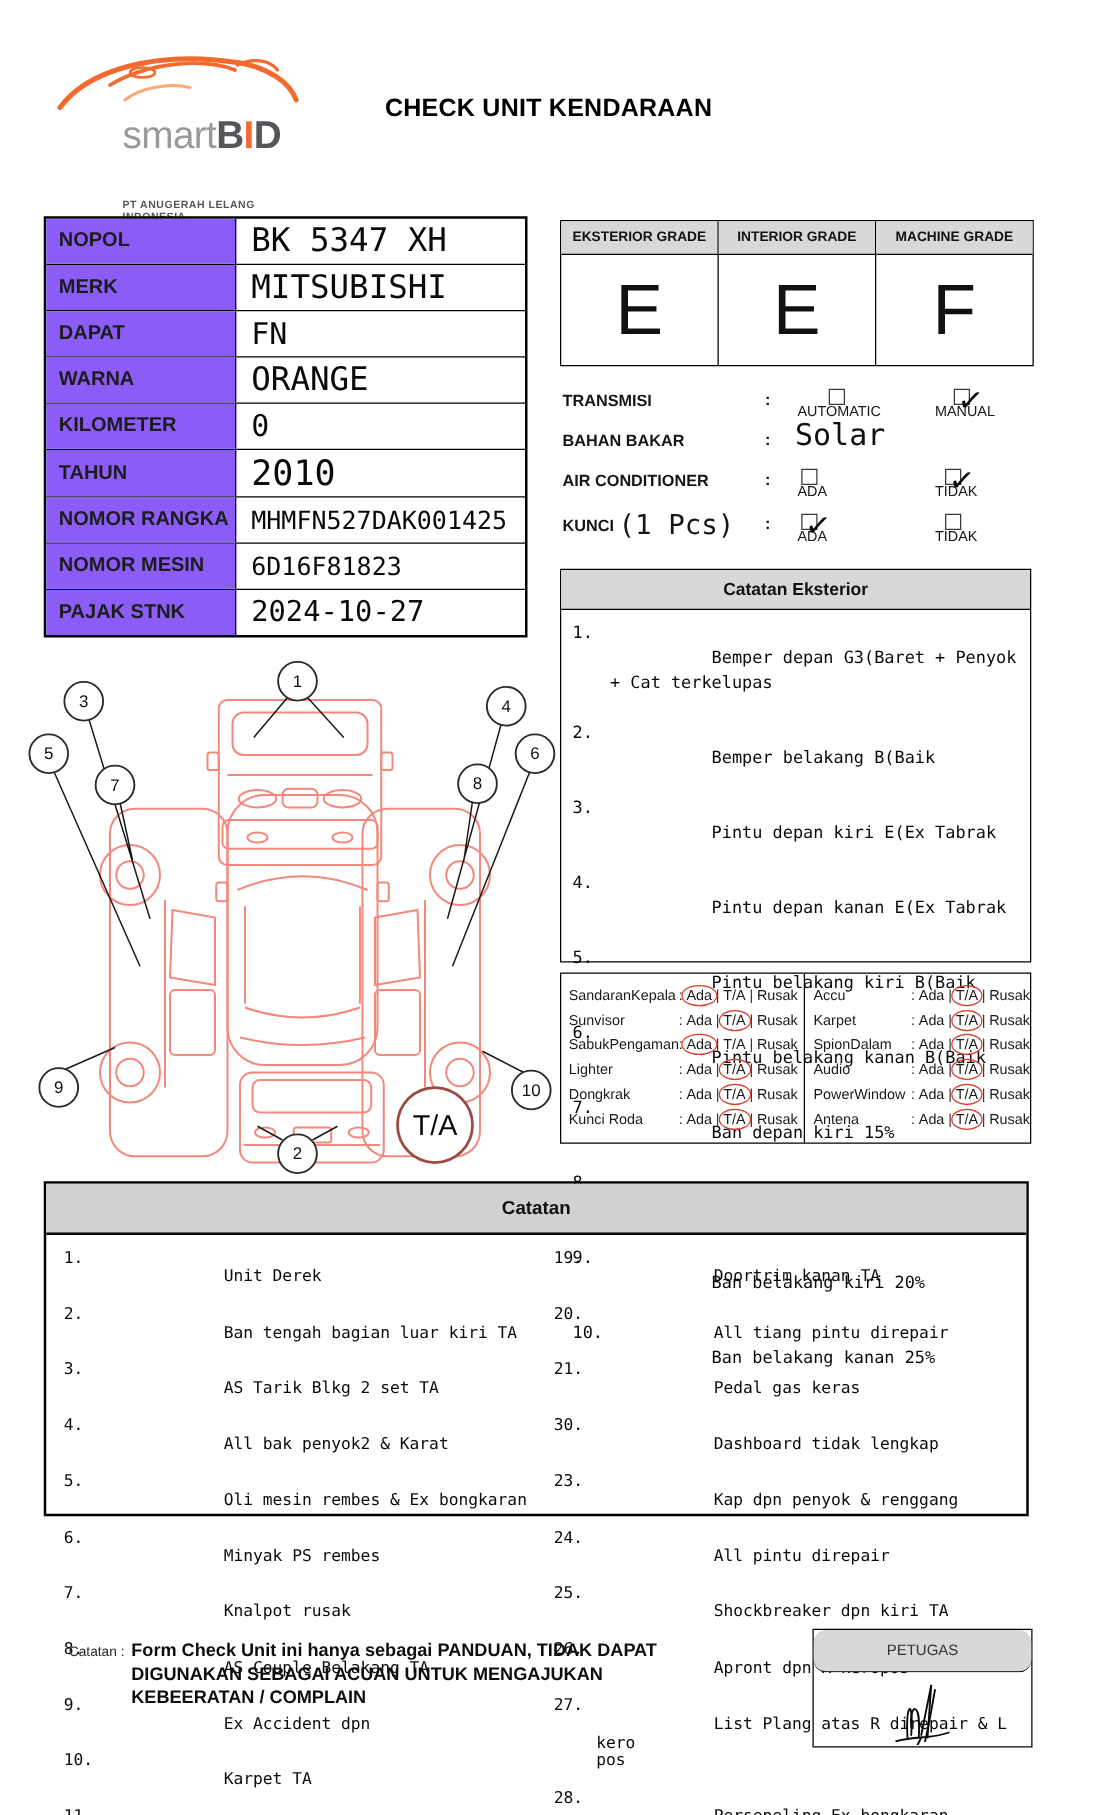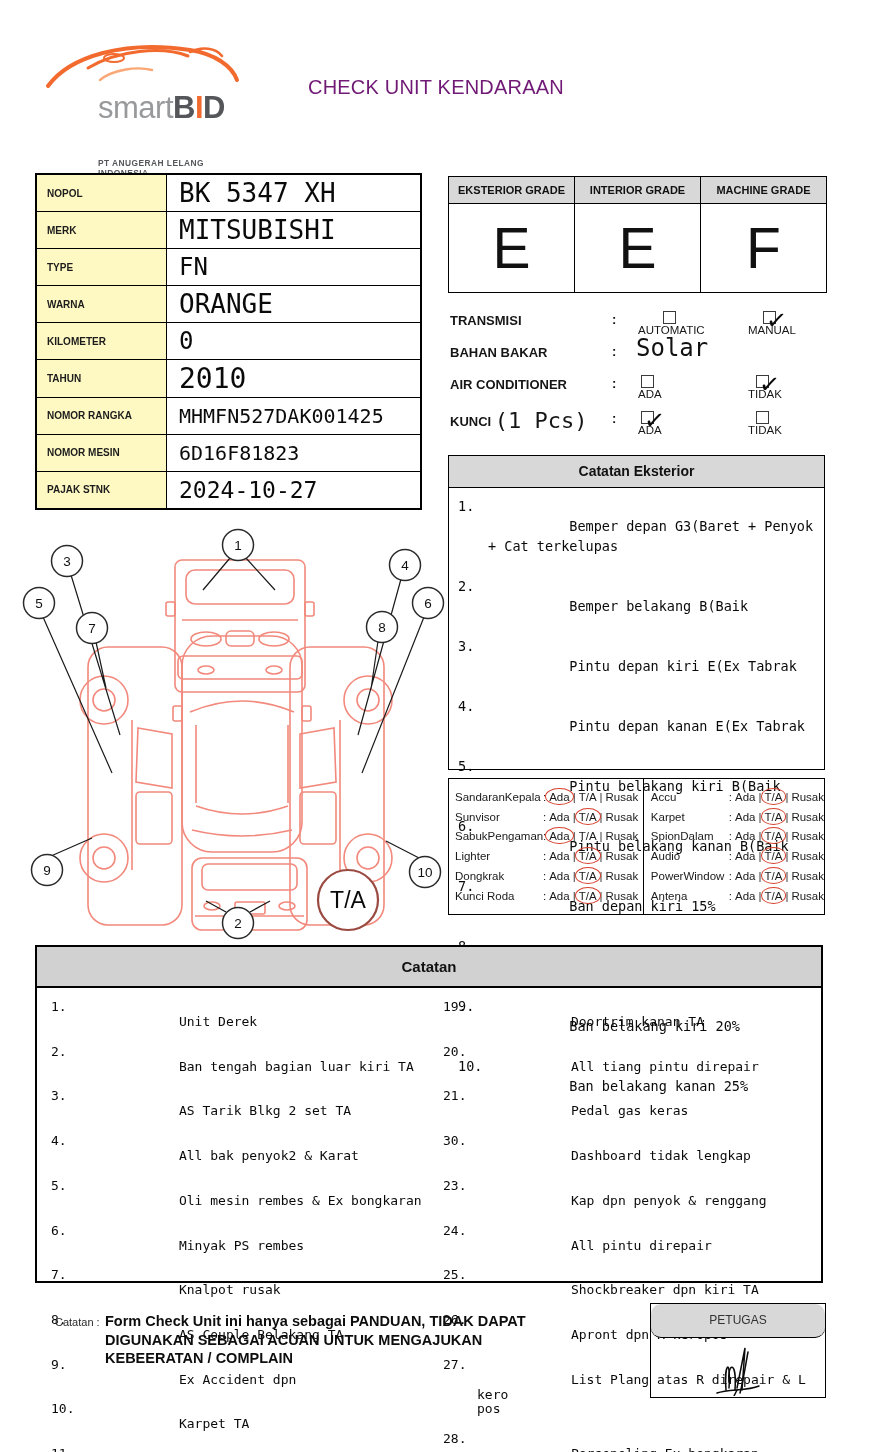--- a/index.html
+++ b/index.html
@@ -7,28 +7,28 @@
         font-family:"Liberation Sans",sans-serif;color:#111;overflow:hidden;}
   .abs{position:absolute;}
 
   
   .logo{left:40px;top:28px;width:210px;height:112px;}
   .logo-text{position:absolute;left:58px;top:64px;font-size:31px;letter-spacing:-.5px;line-height:1;}
   .logo-smart{color:#98999b;font-weight:400;}
   .logo-b,.logo-d{color:#54565a;font-weight:700;}
   .logo-i{color:#f26a2e;font-weight:700;}
   .logo-sub{position:absolute;left:58px;top:98px;font-size:8.4px;font-weight:700;color:#54565a;letter-spacing:.45px;margin-top:32px;}
-  .title{left:308px;top:76px;font-size:20px;font-weight:400;color:#701a75;letter-spacing:.2px;}
+  .title{left:308px;top:76px;font-size:20px;font-weight:700;color:#000000;letter-spacing:.2px;}
 
   
   .vtable{left:35px;top:173px;width:383px;border:2px solid #000;}
   .vrow{display:flex;height:36.1px;border-bottom:1.2px solid #000;}
   .vrow:last-of-type{border-bottom:none;}
-  .vlabel{width:130px;background:#fef9c3;border-right:1.2px solid #000;display:flex;align-items:center;
-          padding-left:10px;font-size:10px;font-weight:700;color:#1c1c1c;box-sizing:border-box;}
+  .vlabel{width:152px;background:#8b5cf6;border-right:1.2px solid #000;display:flex;align-items:center;
+          padding-left:10px;font-size:16px;font-weight:700;color:#1c1c1c;box-sizing:border-box;}
   .vval{flex:1;display:flex;align-items:center;padding-left:12px;
         font-family:"DejaVu Sans Mono",monospace;font-size:22px;color:#0a0a0a;}
   .vtable .vrow:nth-of-type(1) .vval{font-size:26px;}
   .vtable .vrow:nth-of-type(2) .vval{font-size:26px;}
   .vtable .vrow:nth-of-type(3) .vval{font-size:24px;}
   .vtable .vrow:nth-of-type(4) .vval{font-size:26px;}
   .vtable .vrow:nth-of-type(5) .vval{font-size:24px;}
   .vtable .vrow:nth-of-type(6) .vval{font-size:28px;}
   .vtable .vrow:nth-of-type(7) .vval{font-size:20px;}
   .vtable .vrow:nth-of-type(8) .vval{font-size:20px;}
@@ -74,21 +74,21 @@
   .eqrow{display:flex;align-items:center;height:19.8px;font-size:11.5px;color:#1a1a1a;white-space:nowrap;}
   .eqcol-l .eqlabel{width:88px;}
   .eqcol-r .eqlabel{width:78px;}
   .eqcolon{margin-right:3px;}
   .eqsep{margin:0 3px;color:#333;}
   .eqopt{position:relative;}
   .circ::after{content:"";position:absolute;left:-4px;right:-4px;top:-3px;bottom:-2px;
                border:1.6px solid #d6402c;border-radius:50%;}
 
   
-  .notes{left:35px;top:945px;width:788px;height:338px;border:2px solid #000;box-sizing:border-box;}
+  .notes{left:35px;top:945px;width:788px;height:268px;border:2px solid #000;box-sizing:border-box;}
   .noteshead{height:39px;line-height:39px;background:#d1d1d1;border-bottom:2.5px solid #000;
              text-align:center;font-size:15px;font-weight:700;}
   .notesbody{display:flex;}
   .ncol{box-sizing:border-box;}
   .ncol-l{width:398px;padding:12px 0 0 14px;}
   .ncol-r{flex:1;padding:12px 0 0 8px;}
   .nitem{position:relative;padding-left:34px;font-family:"DejaVu Sans Mono",monospace;
          font-size:13px;line-height:14.9px;white-space:pre-wrap;color:#0a0a0a;}
   .nitem .num{position:absolute;left:0;top:0;}
 
@@ -131,21 +131,21 @@
         <div class="vlabel">NOPOL</div>
         <div class="vval">BK 5347 XH</div>
       </div>
 
       <div class="vrow">
         <div class="vlabel">MERK</div>
         <div class="vval">MITSUBISHI</div>
       </div>
 
       <div class="vrow">
-        <div class="vlabel">TYPE</div>
+        <div class="vlabel">DAPAT</div>
         <div class="vval">FN</div>
       </div>
 
       <div class="vrow">
         <div class="vlabel">WARNA</div>
         <div class="vval">ORANGE</div>
       </div>
 
       <div class="vrow">
         <div class="vlabel">KILOMETER</div>

